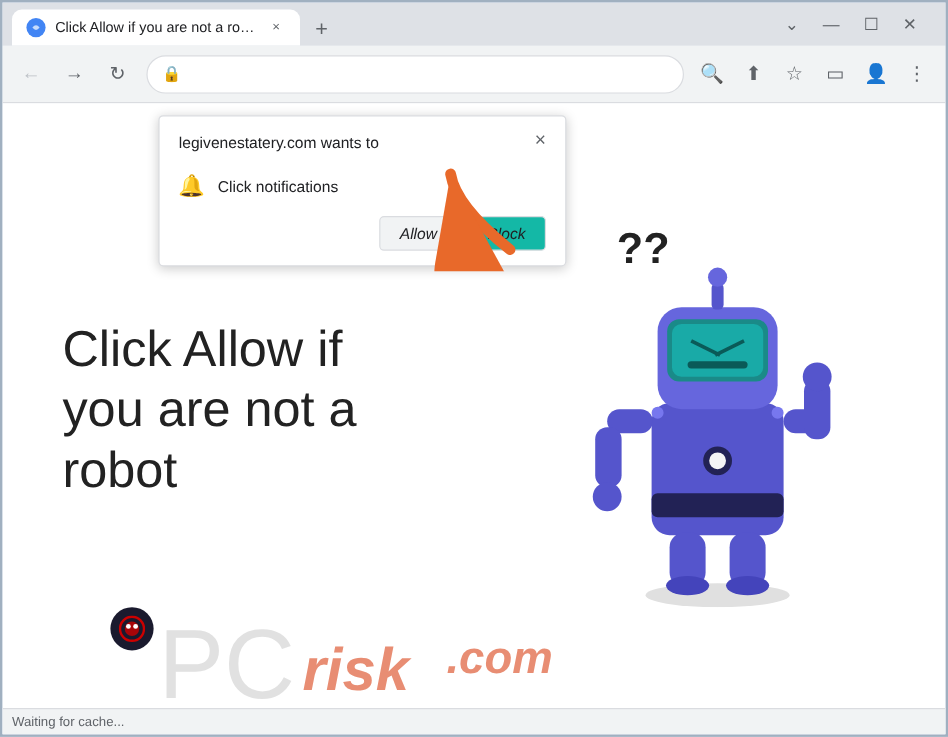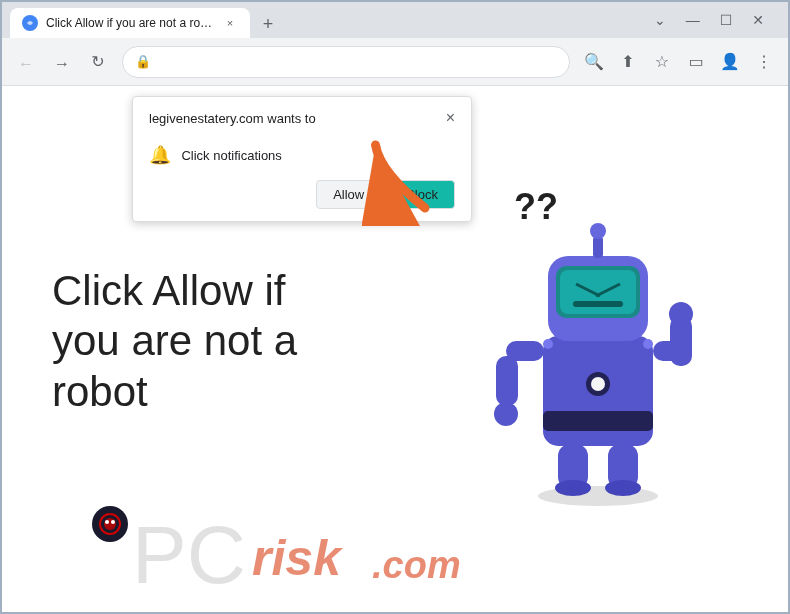--- a/index.html
+++ b/index.html
@@ -226,20 +226,21 @@
       gap: 8px;
     }
     .popup-btn {
       padding: 6px 16px;
       border-radius: 4px;
       font-size: 13px;
       cursor: pointer;
       border: 1px solid #dadce0;
       background: #f1f3f4;
       color: #202124;
+      font-style: italic;
     }
     .popup-btn.allow {
       background: #f1f3f4;
     }
     .popup-btn.block {
       background: #14b8a6;
     }
 
     
     .arrow-container {
@@ -440,18 +441,21 @@
       <div style="position:absolute; bottom: 50px; left: 10px; width:36px; height:36px; background:#1a1a2e; border-radius:50%; display:flex; align-items:center; justify-content:center;">
         <svg width="22" height="22" viewBox="0 0 22 22">
           <circle cx="11" cy="11" r="10" fill="#1a1a2e" stroke="#cc0000" stroke-width="2"></circle>
           <circle cx="11" cy="11" r="6" fill="#cc0000" opacity="0.8"></circle>
           <circle cx="8" cy="9" r="2" fill="white"></circle>
           <circle cx="14" cy="9" r="2" fill="white"></circle>
         </svg>
       </div>
       <span style="font-size:82px; font-weight:400; color:rgba(180,180,180,0.4); font-family:'Arial Black',sans-serif; position:absolute; bottom:-10px; left:50px;">PC</span>
       <span style="font-size:50px; font-weight:900; color:rgba(220,80,40,0.65); font-family:'Arial Black',sans-serif; font-style:italic; position:absolute; bottom:5px; left:170px;margin-top:20px;">risk</span>
-      <span style="font-size:38px; font-weight:900; color:rgba(220,80,40,0.65); font-family:'Arial Black',sans-serif; font-style:italic; position:absolute; bottom:5px; left:290px;">.com</span>
-    </div>
-
+      <span style="font-size:38px; font-weight:900; color:rgba(220,80,40,0.65); font-family:'Arial Black',sans-serif; font-style:italic; position:absolute; bottom:21px; left:290px;">.com</span>
+    </div>
+
+    <div style="position:absolute; bottom:0; left:0; right:0; height:22px; background:#f1f3f4; border-top:1px solid #dadce0; display:flex; align-items:center; padding:0 8px;">
+      <span style="font-size:11px; color:#5f6368;">Waiting for cache...</span>
+    </div>
 
   </div>
 </div>
 
 </body></html>

